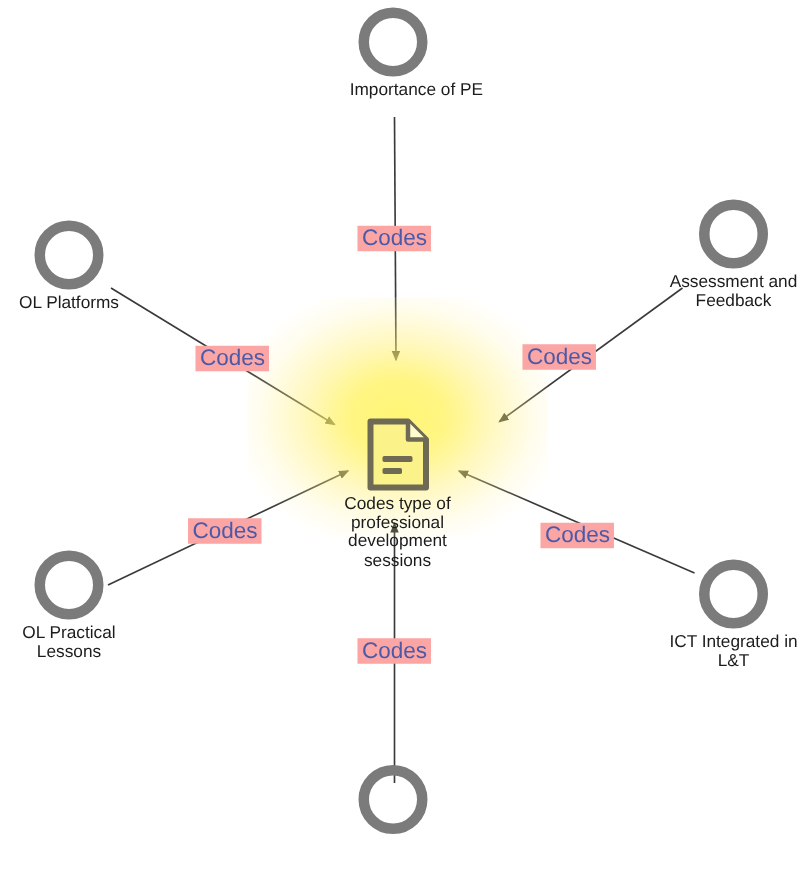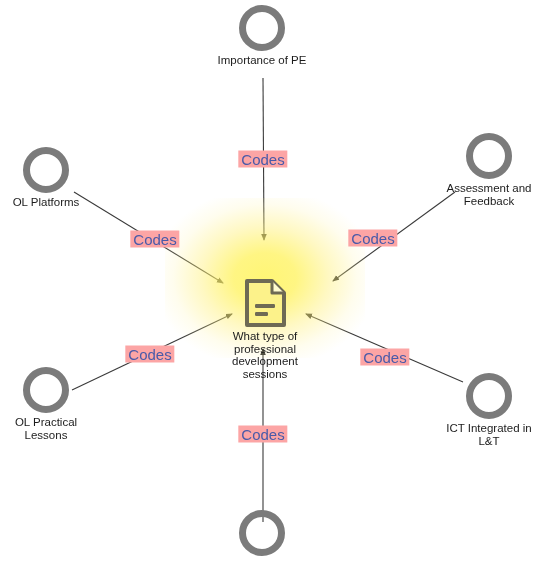--- a/index.html
+++ b/index.html
@@ -111,21 +111,21 @@
 
     <line x1="263" y1="522" x2="263" y2="349" stroke="#3a3a3a" stroke-width="1.1" marker-end="url(#arrowhead)"></line>
 
     <line x1="72" y1="390" x2="232" y2="314" stroke="#3a3a3a" stroke-width="1.1" marker-end="url(#arrowhead)"></line>
 
     <line x1="74" y1="192" x2="223" y2="283" stroke="#3a3a3a" stroke-width="1.1" marker-end="url(#arrowhead)"></line>
   </svg>
 
   <div id="glow"></div>
 
-  <div class="node" style="left:262px; top:5px;">
+  <div class="node" style="left:262px; top:5px;text-align:right;">
     <div class="node-ring"></div>
     <div class="node-label">Importance of PE</div>
   </div>
 
   <div class="node" style="left:489px; top:133px;">
     <div class="node-ring"></div>
     <div class="node-label">Assessment and
 Feedback</div>
   </div>
 
@@ -150,21 +150,21 @@
     <div class="node-label">OL Platforms</div>
   </div>
 
   <div id="center-node">
     <svg class="doc-icon" viewBox="0 0 46 52" xmlns="http://www.w3.org/2000/svg">
       <path d="M5,4 L30,4 L42,16 L42,48 L5,48 Z" fill="#fcf28a" stroke="#6e6a54" stroke-width="4" stroke-linejoin="round"></path>
       <path d="M30,4 L30,16 L42,16" fill="#fffbd0" stroke="#6e6a54" stroke-width="3" stroke-linejoin="round"></path>
       <rect x="13" y="27" width="20" height="4" rx="1.2" fill="#6e6a54"></rect>
       <rect x="13" y="35" width="13" height="4" rx="1.2" fill="#6e6a54"></rect>
     </svg>
-    <div id="center-label">What type of
+    <div id="center-label">Codes type of
 professional
 development
 sessions</div>
   </div>
 
   <div class="edge-label" style="left:263px; top:159px;">Codes</div>
   <div class="edge-label" style="left:373px; top:238px;">Codes</div>
   <div class="edge-label" style="left:385px; top:357px;">Codes</div>
   <div class="edge-label" style="left:263px; top:434px;">Codes</div>
   <div class="edge-label" style="left:150px; top:354px;">Codes</div>

